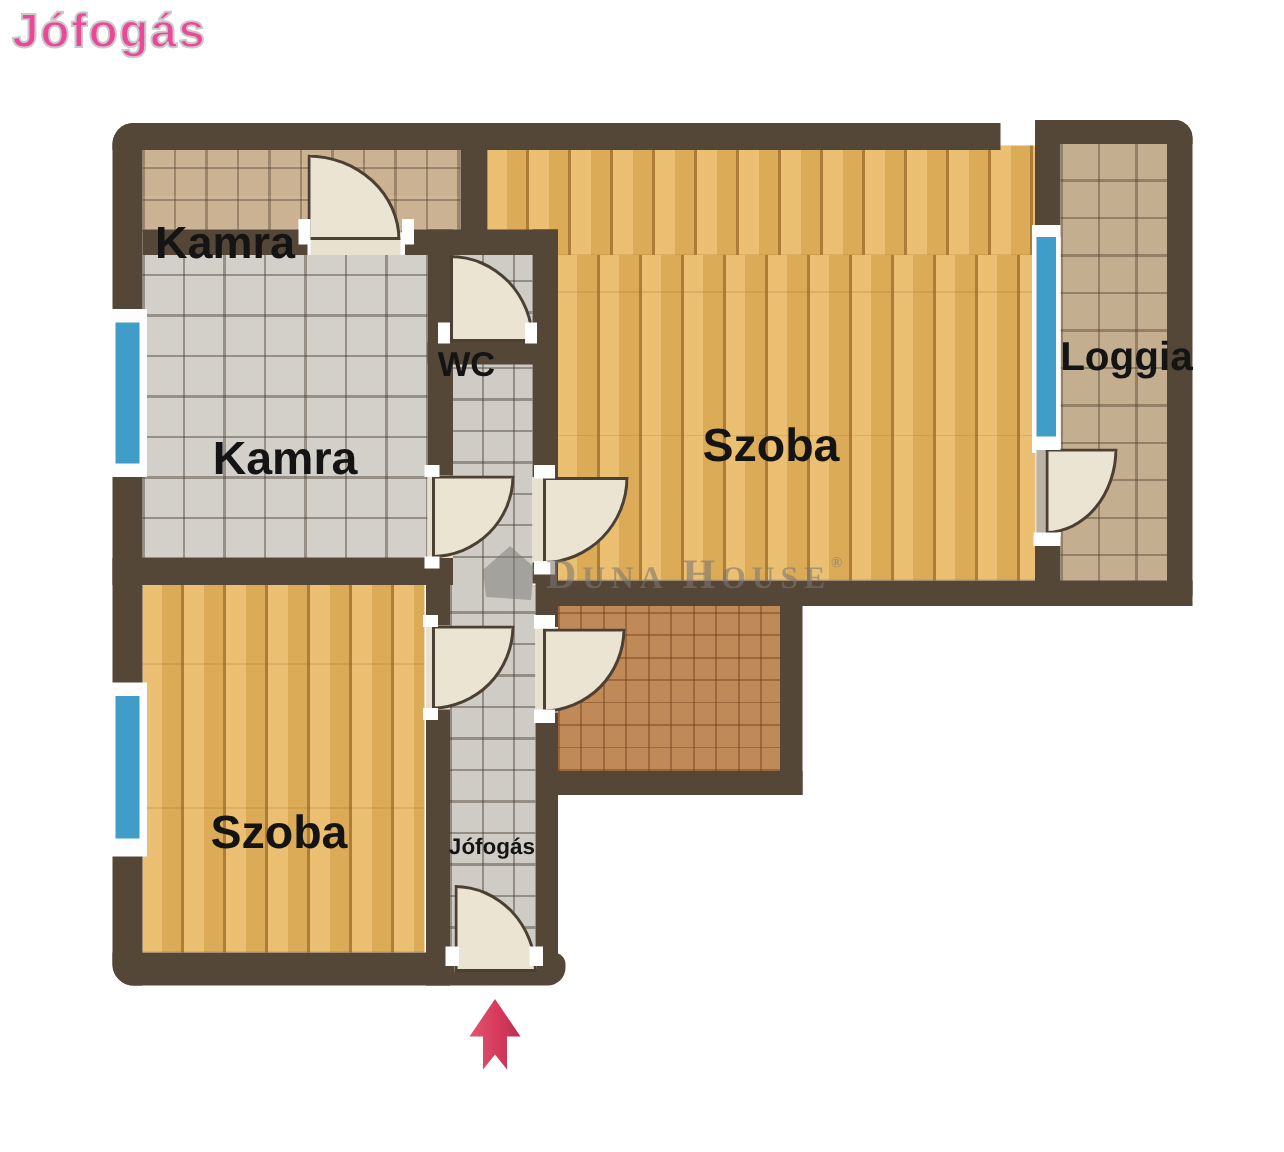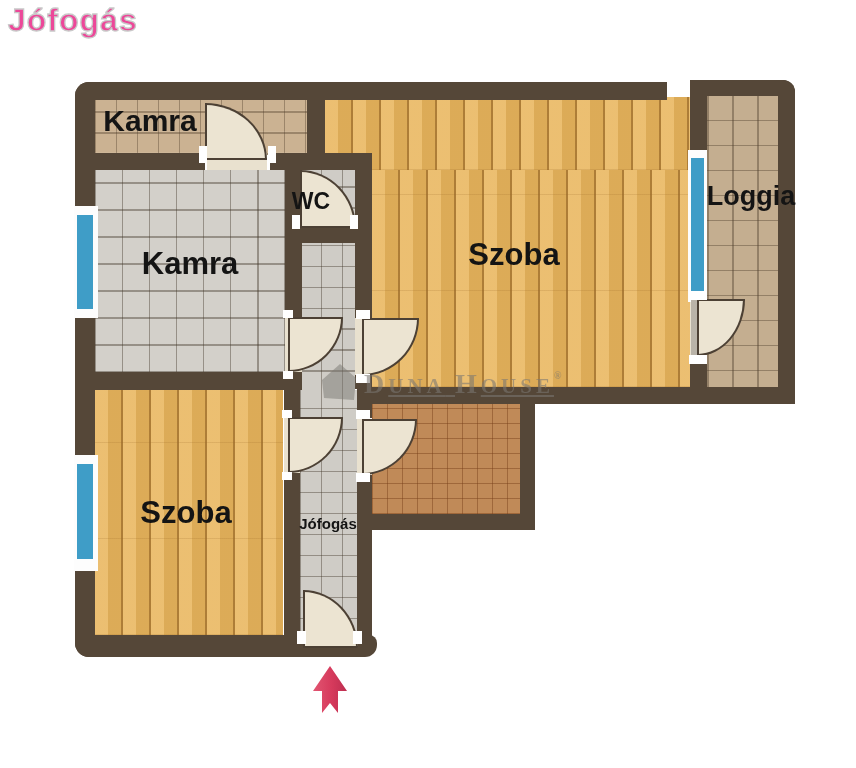--- a/index.html
+++ b/index.html
@@ -43,29 +43,29 @@
 
   
   .door{position:absolute;background:#ece4d2;border:2.5px solid #4c4034;box-sizing:border-box;z-index:6;}
   .r-tr{border-radius:0 100% 0 0;}
   .r-br{border-radius:0 0 100% 0;}
   .leaf{position:absolute;background:#b9b3a8;z-index:6;}
   .jamb{position:absolute;background:#ffffff;z-index:7;}
 
   
   .rlabel{position:absolute;z-index:8;color:#141414;font-weight:700;transform:translate(-50%,-50%);
-          white-space:nowrap;letter-spacing:0px;}
+          white-space:nowrap;letter-spacing:0px;margin-top:42px;}
 
   
   .jofogas{position:absolute;left:8px;top:2px;z-index:9;font-size:32px;font-weight:800;
            color:#ec4899;-webkit-text-stroke:1.3px #c9c9c9;letter-spacing:1px;}
   .dh{position:absolute;left:364px;top:368px;z-index:9;font-family:"Liberation Serif",serif;
       color:rgba(122,119,114,.58);letter-spacing:4px;white-space:nowrap;font-weight:700;}
   .dh-big{font-size:28px;}
-  .dh-small{font-size:21px;text-decoration:underline;}
+  .dh-small{font-size:21px;}
   .dh-reg{font-size:10px;vertical-align:14px;letter-spacing:0;}
   .dh-house-icon{position:absolute;left:318px;top:362px;z-index:9;}
 
   .arrow{position:absolute;left:311px;top:664px;z-index:9;}
 </style>
 </head>
 <body>
 
 <div class="stage">
 

